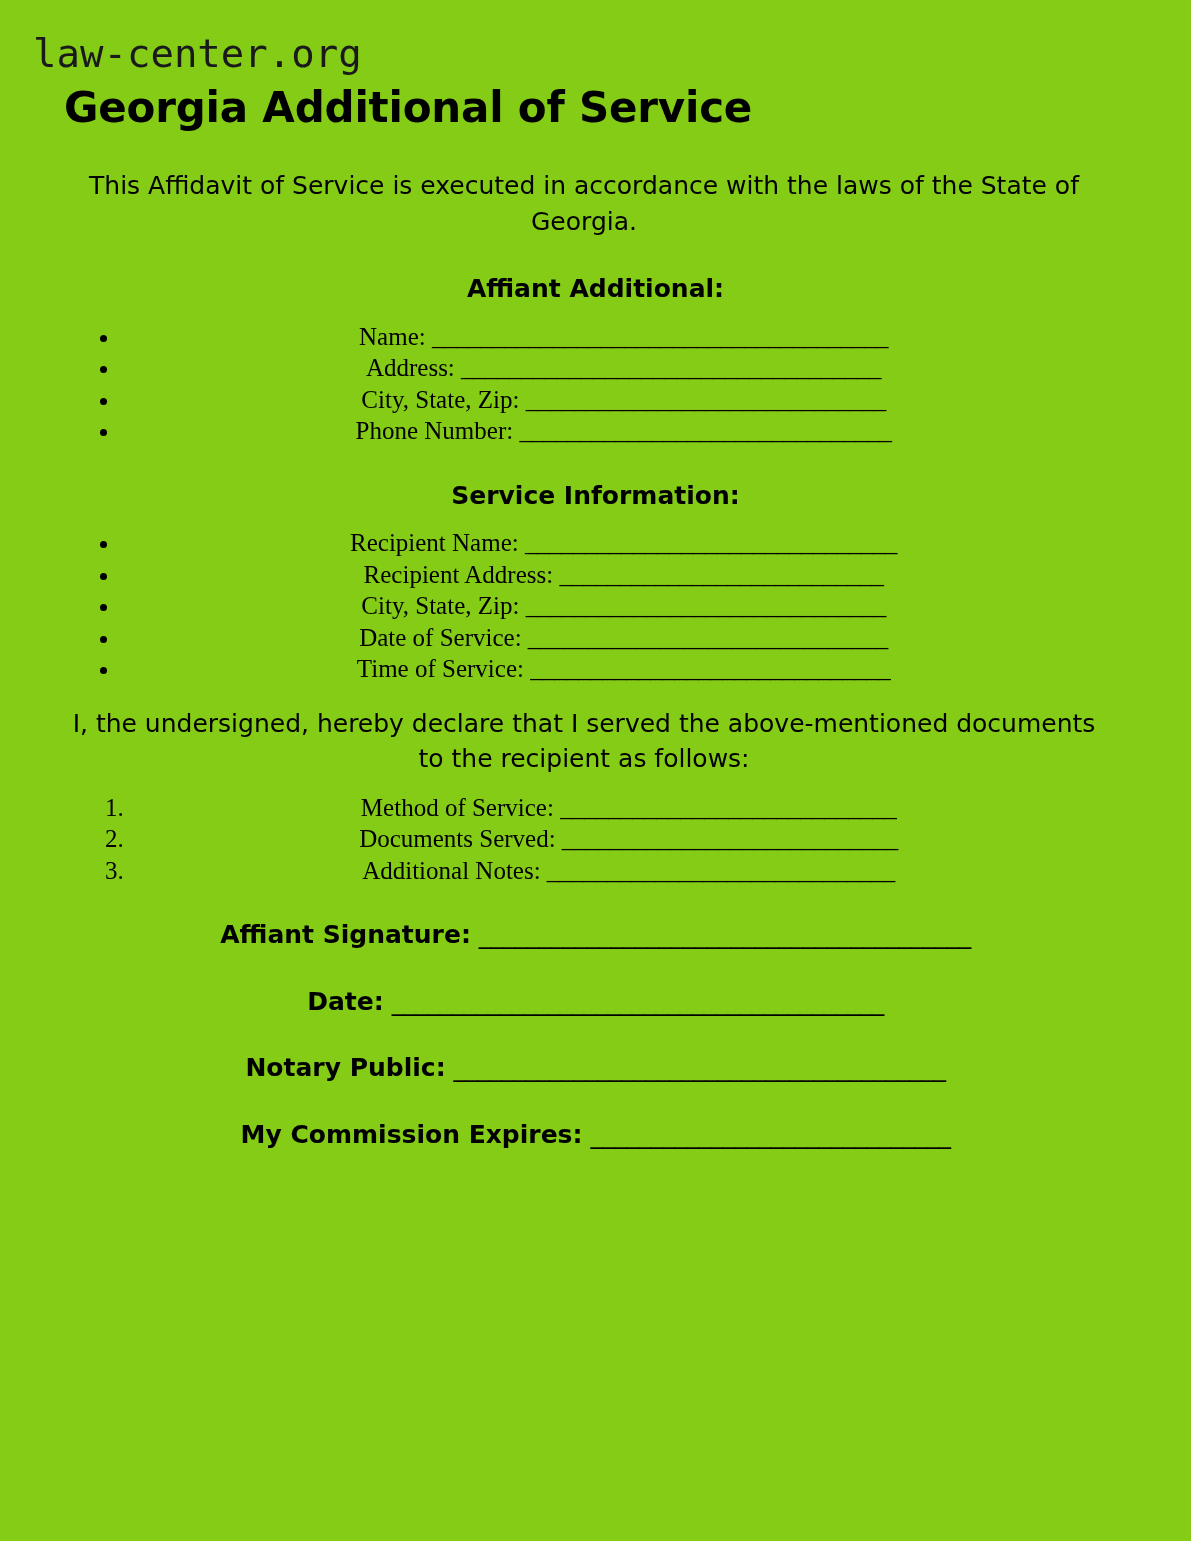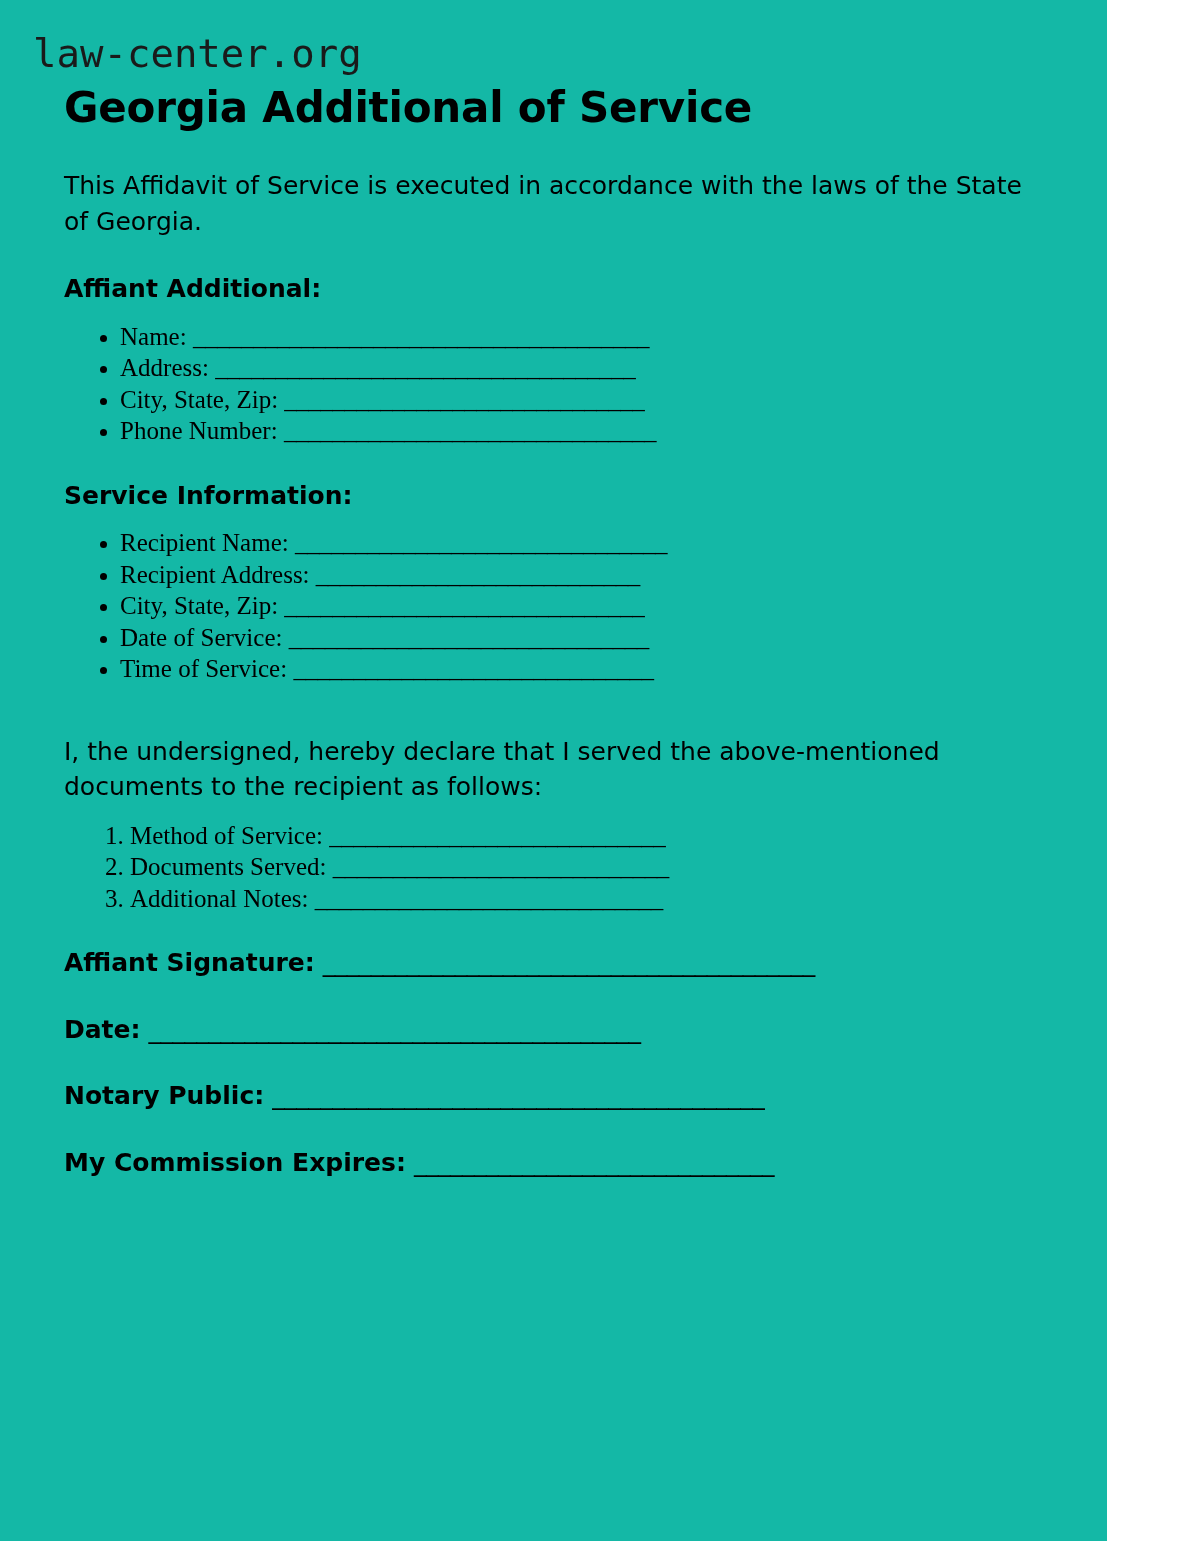--- a/index.html
+++ b/index.html
@@ -9,23 +9,23 @@
   }
   body {
     width: 1191px;
     height: 1541px;
     font-family: "DejaVu Sans", sans-serif;
     color: #000000;
     -webkit-font-smoothing: antialiased;
   }
   .page {
     position: relative;
-    width: 1107px;
+    width: 1191px;
     height: 1541px;
-    background: #14b8a6;
+    background: #84cc16;
     overflow: hidden;
   }
   .content {
     padding: 0;
   }
 
   
   .site-logo {
     font-family: "DejaVu Sans Mono", "Liberation Mono", monospace;
     font-size: 39px;
@@ -45,30 +45,31 @@
     margin: 0;
     padding: 6px 0 0 64px;
     line-height: 1.18;
     letter-spacing: -0.2px;
   }
 
   
   .body-wrap {
     padding: 0 64px 0 64px;
     margin-top: 36px;
+    text-align: center;
   }
   p.para {
     font-size: 25px;
     line-height: 1.42;
     margin: 0 0 0 0;
     color: #000000;
     max-width: 1040px;
   }
   p.para.spaced {
-    margin-top: 50px;
+    margin-top: 22px;
   }
   h2.section-head {
     font-size: 25px;
     font-weight: bold;
     margin: 34px 0 0 0;
     line-height: 1.3;
     color: #000000;
   }
 
   ul.fields, ol.fields {

